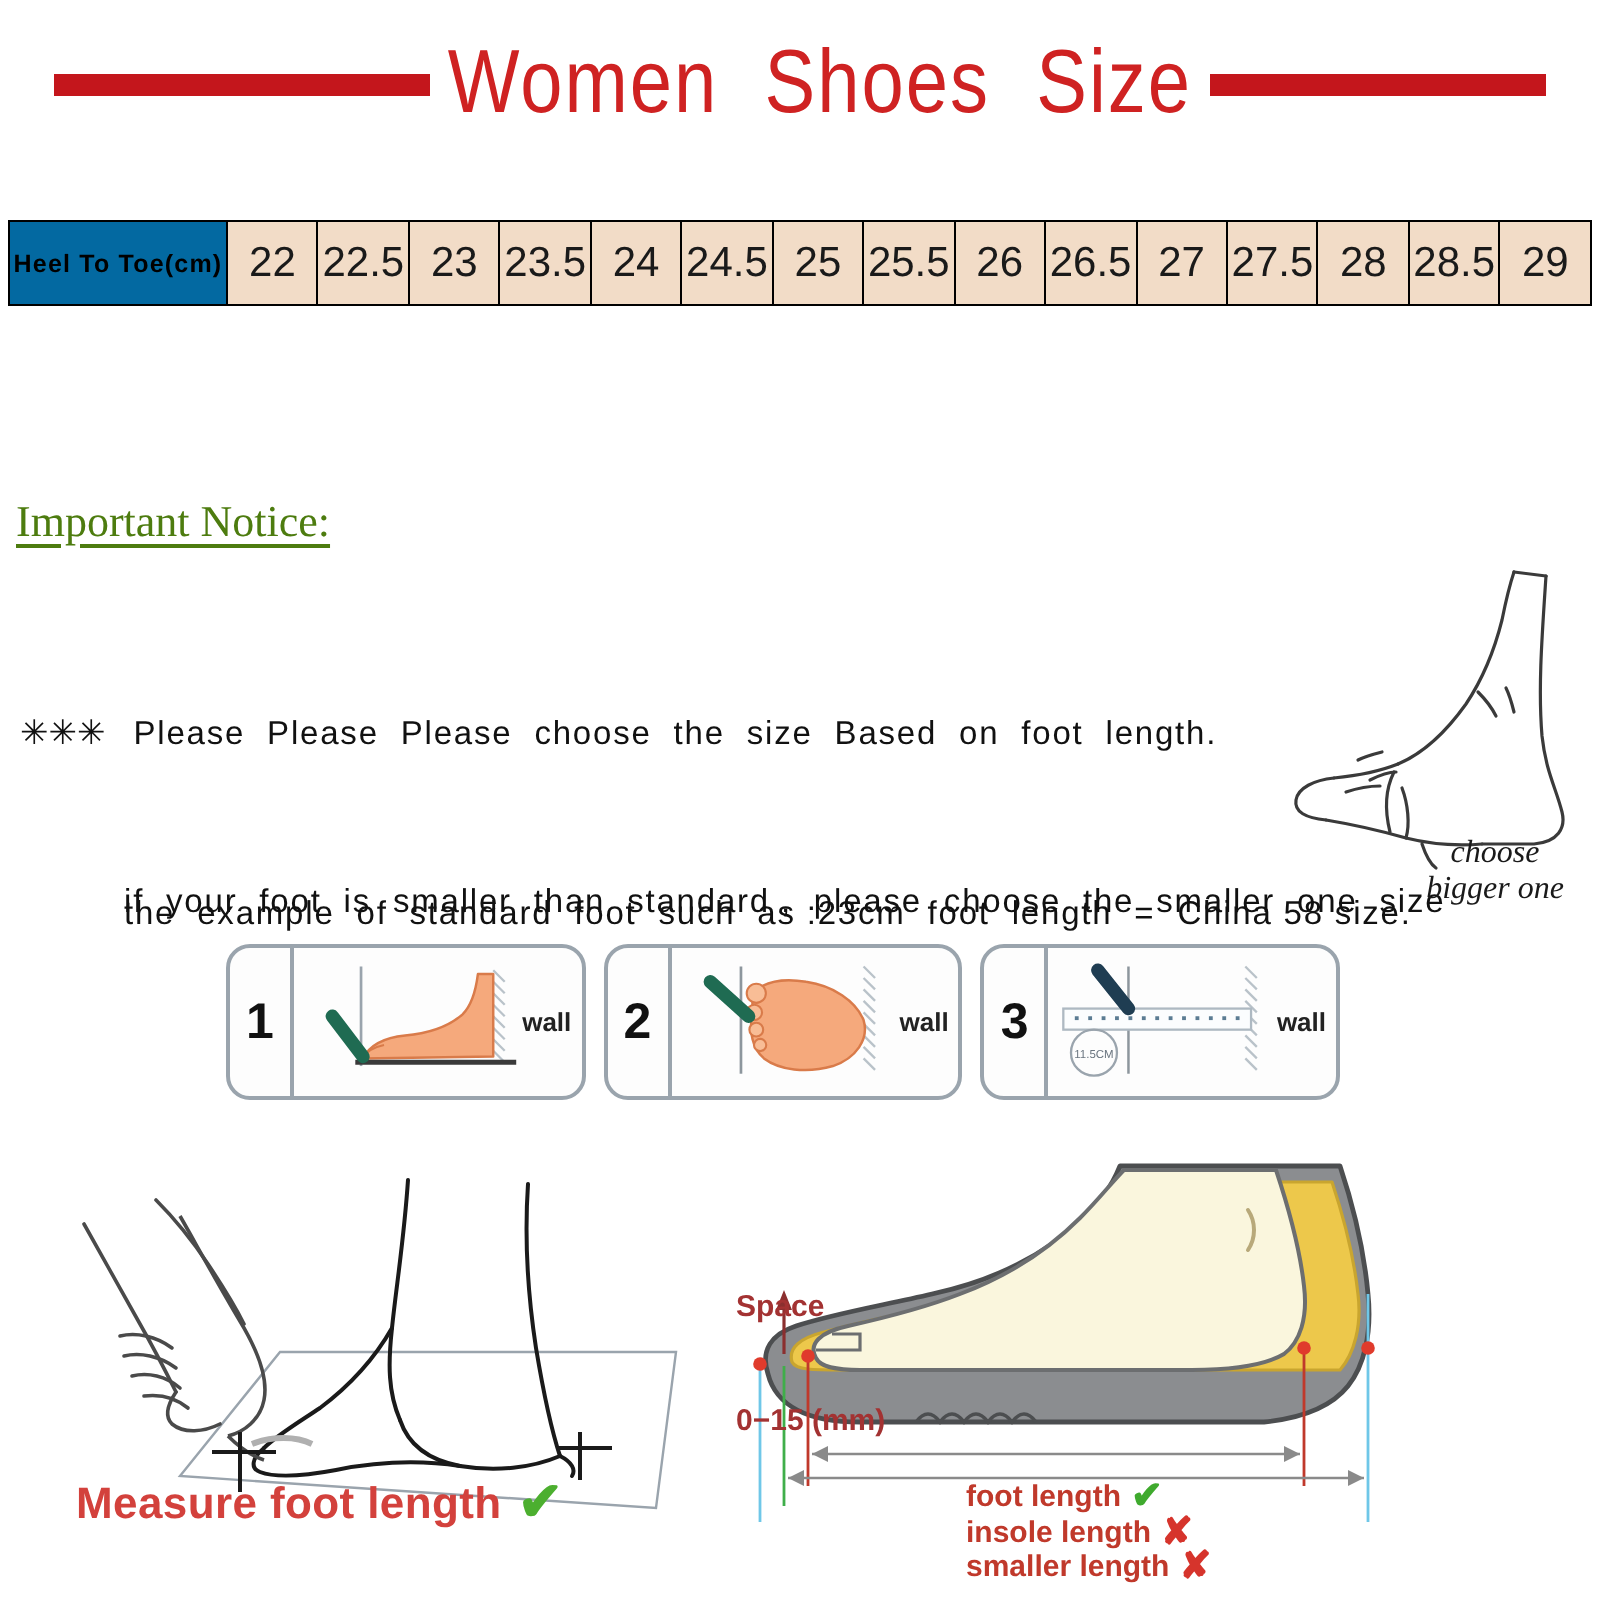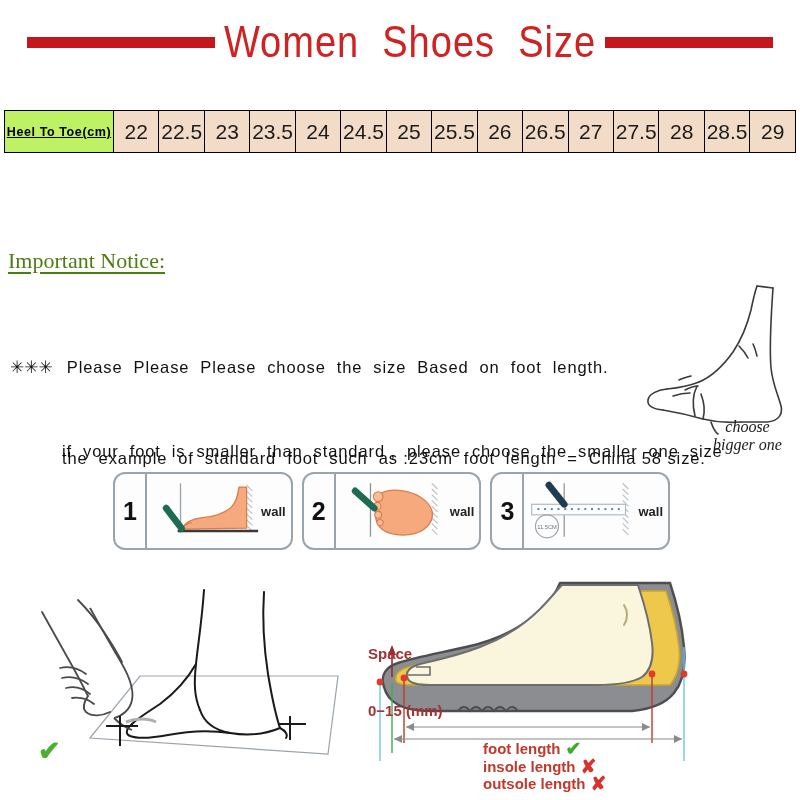--- a/index.html
+++ b/index.html
@@ -52,24 +52,23 @@
   }
   .size-table td {
     border: 1.6px solid #000;
     text-align: center;
     vertical-align: middle;
     height: 41px;
     padding: 0;
     font-family: "Liberation Sans", sans-serif;
   }
   .rowlabel {
-    background: #bef264;
+    background: #0369a1;
     color: #000;
     width: 108px;
-    text-decoration: underline;
   }
   .rowlabel.lab-small {
     font-size: 12.5px;
     font-weight: bold;
     letter-spacing: 0.6px;
   }
   .rowlabel.lab-big {
     font-size: 24px;
     font-weight: 400;
     letter-spacing: 1px;
@@ -422,20 +421,21 @@
   <g stroke="#1a1a1a" stroke-width="2">
     <line x1="78" y1="148" x2="110" y2="148"></line>
     <line x1="92" y1="138" x2="92" y2="168"></line>
     <line x1="250" y1="146" x2="278" y2="146"></line>
     <line x1="262" y1="138" x2="262" y2="162"></line>
   </g>
 
   <path d="M98,144 C108,140 120,140 128,144" fill="none" stroke="#b0b0b0" stroke-width="3"></path>
 </svg>
 <div class="measure-caption">
+  <span>Measure foot length</span>
   <span class="tick-green">✔</span>
 </div>
 
 <svg class="shoe-art" viewBox="0 0 345 190">
 
   <path d="M14,112 C10,100 16,92 28,88 C46,82 70,78 96,72 C124,66 150,54 170,36 C180,27 186,18 190,8
            L300,8 C306,26 312,50 314,72 C316,92 312,108 304,118 C296,128 282,134 262,136
            L60,136 C34,136 18,128 14,112 Z" fill="#8b8d90" stroke="#4c4e50" stroke-width="2.4" stroke-linejoin="round"></path>
 
   <path d="M26,106 C24,99 30,94 42,91 C60,86 82,82 104,76 C130,69 152,58 170,42 C178,34 184,24 188,16
@@ -497,16 +497,16 @@
 <div class="shoe-legend">
   <div class="legend-row">
     <span>foot  length</span>
     <span class="mk-ok">✔</span>
   </div>
   <div class="legend-row">
     <span>insole length</span>
     <span class="mk-no">✘</span>
   </div>
   <div class="legend-row">
-    <span>outsole length</span>
+    <span>smaller length</span>
     <span class="mk-no">✘</span>
   </div>
 </div>
 
 </body></html>

